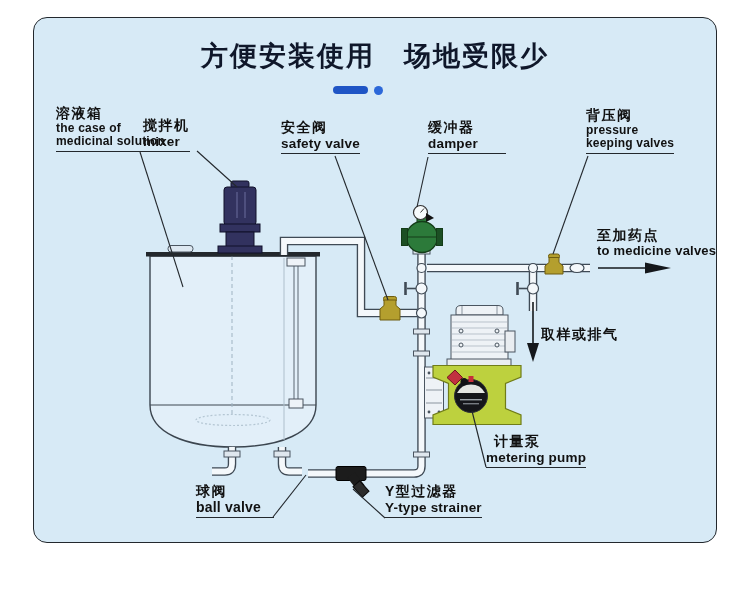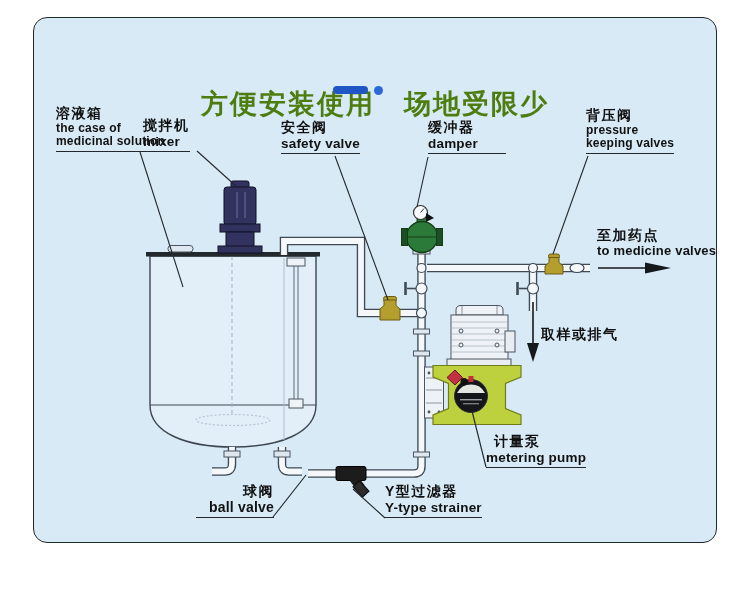--- a/index.html
+++ b/index.html
@@ -1,21 +1,21 @@
 <!DOCTYPE html>
 <html><head>
 <meta charset="utf-8">
 <style>
   html,body{margin:0;padding:0;background:#ffffff;}
   #page{position:relative;width:750px;height:608px;background:#ffffff;overflow:hidden;
         font-family:"Liberation Sans","DejaVu Sans",sans-serif;}
   #panel{position:absolute;left:33px;top:17px;width:684px;height:526px;
          background:#d7eaf6;border:1.5px solid #23282d;border-radius:14px;box-sizing:border-box;}
   #title{position:absolute;left:33px;top:38px;width:684px;text-align:center;
-         font-size:27px;font-weight:600;letter-spacing:2px;color:#4d7c0f;margin-top:48px;}
+         font-size:27px;font-weight:600;letter-spacing:2px;color:#0f172a;}
   .accent-dash{position:absolute;left:333px;top:86px;width:35px;height:8px;border-radius:4px;background:#1f55c5;}
   .accent-dot{position:absolute;left:374px;top:86px;width:9px;height:9px;border-radius:50%;background:#2c68d9;}
   svg{position:absolute;left:0;top:0;}
   .label{position:absolute;color:#111;font-weight:bold;line-height:1.12;}
   .label .zh{font-size:14px;letter-spacing:1.5px;}
   .label .en{font-size:12px;white-space:pre-line;letter-spacing:0.2px;}
   .underlined{border-bottom:1.5px solid #23282d;padding-bottom:2px;}
 </style>
 </head>
 <body>
@@ -227,21 +227,21 @@
 
   <div class="label" style="left:541px;top:327px">
     <div class="zh">取样或排气</div>
   </div>
 
   <div class="label underlined" style="left:486px;top:434px">
     <div class="zh" style="padding-left:8px">计量泵</div>
     <div class="en" style="font-size:13.5px">metering pump</div>
   </div>
 
-  <div class="label underlined" style="left:196px;top:484px;width:78px;text-align:right">
+  <div class="label underlined" style="left:196px;top:484px;width:78px;text-align:left">
     <div class="zh">球阀</div>
     <div class="en" style="font-size:14px">ball valve</div>
   </div>
 
   <div class="label underlined" style="left:385px;top:484px">
     <div class="zh">Y型过滤器</div>
     <div class="en" style="font-size:13.5px">Y-type strainer</div>
   </div>
 </div>
 

